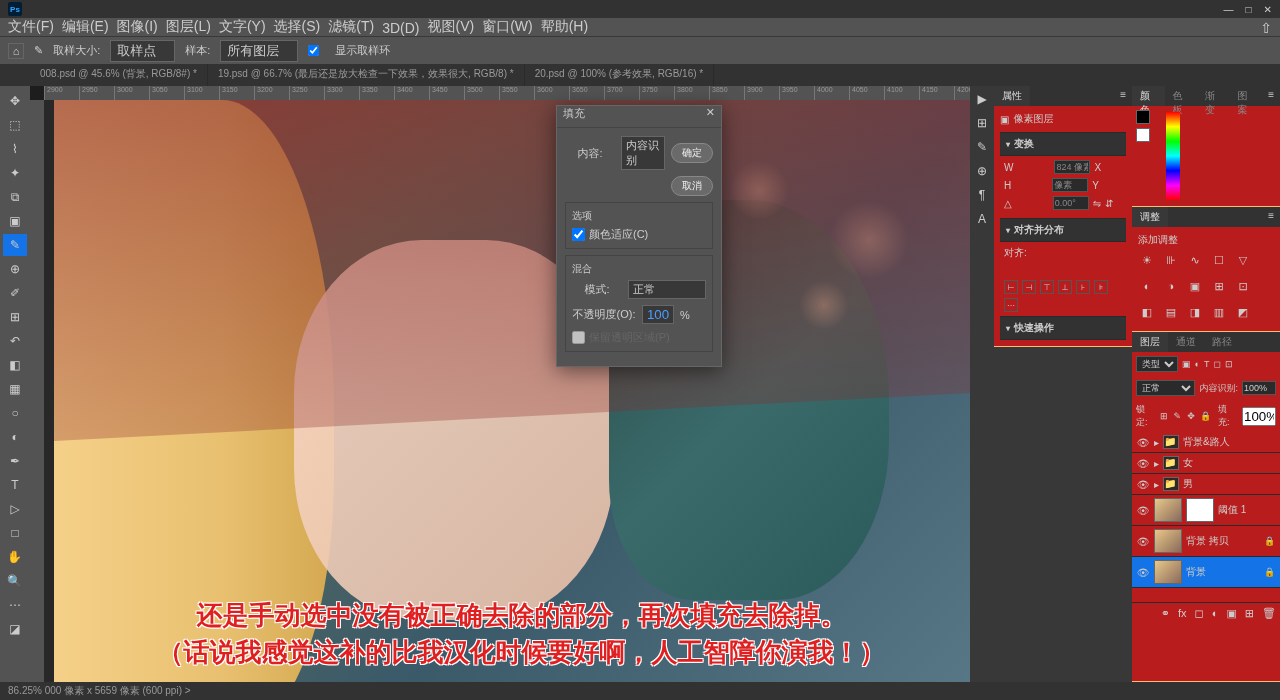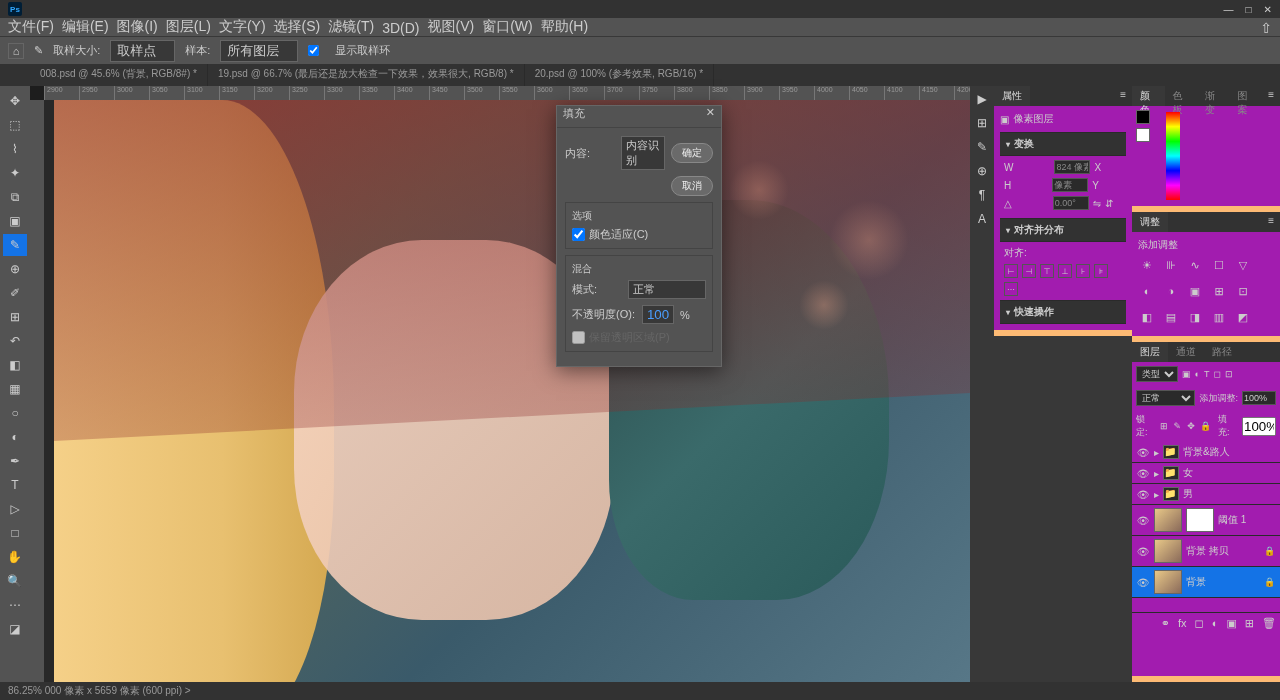--- a/index.html
+++ b/index.html
@@ -35,34 +35,34 @@
 .bokeh { position: absolute; border-radius: 50%; background: radial-gradient(circle, rgba(255,220,180,0.4) 0%, rgba(255,200,180,0) 70%); }
 .b1 { width: 80px; height: 80px; top: 100px; right: 80px; }
 .b2 { width: 60px; height: 60px; top: 60px; right: 200px; }
 .b3 { width: 50px; height: 50px; top: 180px; right: 140px; }
 .red-text { position: absolute; bottom: 50px; left: 50%; transform: translateX(-50%); color: #e02020; font-size: 26px; font-weight: bold; text-align: center; width: 900px; text-shadow: 1px 1px 0 #fff, -1px -1px 0 #fff, 1px -1px 0 #fff, -1px 1px 0 #fff; line-height: 1.4; }
 .dialog { position: absolute; top: 105px; left: 556px; width: 166px; background: #535353; border: 1px solid #666; box-shadow: 0 4px 20px rgba(0,0,0,0.5); z-index: 100; font-size: 11px; }
 .dialog-title { height: 22px; background: #535353; display: flex; align-items: flex-start; padding: 0 6px; border-bottom: 1px solid #444; }
 .dialog-close { margin-left: auto; cursor: pointer; }
 .dialog-body { padding: 8px; }
 .dlg-row { display: flex; align-items: center; gap: 6px; margin-bottom: 6px; }
-.dlg-label { text-align: left; flex: 0 0 50px; }
+.dlg-label { text-align: center; flex: 0 0 50px; }
 .dlg-select { flex: 1; background: #383838; border: 1px solid #666; padding: 1px 4px; color: #ccc; }
 .dlg-group { border: 1px solid #444; padding: 6px; margin-bottom: 6px; }
 .dlg-group-label { font-size: 10px; margin-bottom: 4px; }
 .dlg-input { width: 32px; background: #383838; border: 1px solid #666; color: #4a9eff; text-align: center; padding: 1px; }
 .dlg-btn { background: #6a6a6a; border: 1px solid #888; border-radius: 10px; padding: 2px 10px; color: #eee; cursor: pointer; font-size: 10px; }
 .dlg-check { display: flex; align-items: center; gap: 4px; }
 .right-panels { position: absolute; top: 86px; right: 0; bottom: 18px; width: 310px; display: flex; }
 .collapsed-icons { width: 24px; background: #383838; display: flex; flex-direction: column; padding-top: 6px; gap: 10px; align-items: center; }
 .collapsed-icons span { font-size: 12px; color: #ccc; cursor: pointer; }
 .panel-col { flex: 1; display: flex; flex-direction: column; background: #383838; }
 .panel-col.narrow { width: 138px; flex: 0 0 138px; }
 .panel-col.wide { flex: 1; }
-.panel { background: #a21caf; border-bottom: 6px solid #fdba74; }
+.panel { background: #b91c1c; border-bottom: 1px solid #fdba74; }
 .panel-tabs { height: 20px; display: flex; background: #323232; font-size: 10px; }
 .panel-tab { padding: 3px 8px; color: #888; cursor: pointer; }
 .panel-tab.active { background: #383838; color: #ddd; }
 .panel-menu { margin-left: auto; padding: 3px 6px; cursor: pointer; }
 .panel-body { padding: 6px; font-size: 10px; }
 .color-picker { height: 100px; display: flex; gap: 6px; padding: 6px; }
 .color-grad { flex: 1; background: linear-gradient(to bottom, rgba(0,0,0,0) 0%, #000 100%), linear-gradient(to right, #fff 0%, #ff4040 100%); }
 .hue-bar { width: 14px; background: linear-gradient(to bottom, #f00, #ff0, #0f0, #0ff, #00f, #f0f, #f00); }
 .swatch-pair { display: flex; flex-direction: column; gap: 4px; padding: 4px; }
 .swatch { width: 14px; height: 14px; border: 1px solid #666; }
@@ -193,20 +193,24 @@
     <div class="canvas-content">
       <div class="artwork">
         <div class="art-bg">
           <div class="hair-left"></div>
           <div class="face"></div>
           <div class="hair-right"></div>
           <div class="bokeh b1"></div>
           <div class="bokeh b2"></div>
           <div class="bokeh b3"></div>
           <div class="red-overlay"></div>
+          <div class="red-text">
+            <div>还是手动选中没有被正确去除的部分，再次填充去除掉。</div>
+            <div>（话说我感觉这补的比我汉化时候要好啊，人工智障你演我！）</div>
+          </div>
 
         </div>
       </div>
     </div>
   </div>
 </div>
 
 <div class="dialog">
   <div class="dialog-title">
     <span>填充</span>
@@ -284,21 +288,21 @@
           </div>
           <div class="prop-row">
             <span>△</span>
             <input value="0.00°" style="">
             <span>⇋</span>
             <span>⇵</span>
           </div>
         </div>
         <div class="section-head">对齐并分布</div>
         <div style="padding:4px">
-          <div style="margin-bottom:4px">对齐:</div>
+          <div style="margin-bottom:20px">对齐:</div>
           <div class="align-icons">
             <span>⊢</span>
             <span>⊣</span>
             <span>⊤</span>
             <span>⊥</span>
             <span>⊦</span>
             <span>⊧</span>
             <span>⋯</span>
           </div>
         </div>
@@ -368,21 +372,21 @@
       <div class="layers-opts">
         <select><option>类型</option></select>
         <span>▣</span>
         <span>◐</span>
         <span>T</span>
         <span>◻</span>
         <span>⊡</span>
       </div>
       <div class="layers-opts">
         <select style="flex:1"><option>正常</option></select>
-        <span>添加调整:</span>
+        <span>内容识别:</span>
         <input style="width: 34px;" value="100%">
       </div>
       <div class="lock-row">
         <span>锁定:</span>
         <span>⊞</span>
         <span>✎</span>
         <span>✥</span>
         <span>🔒</span>
         <span style="margin-left:auto">填充:</span>
         <input style="width: 34px;" value="100%">

